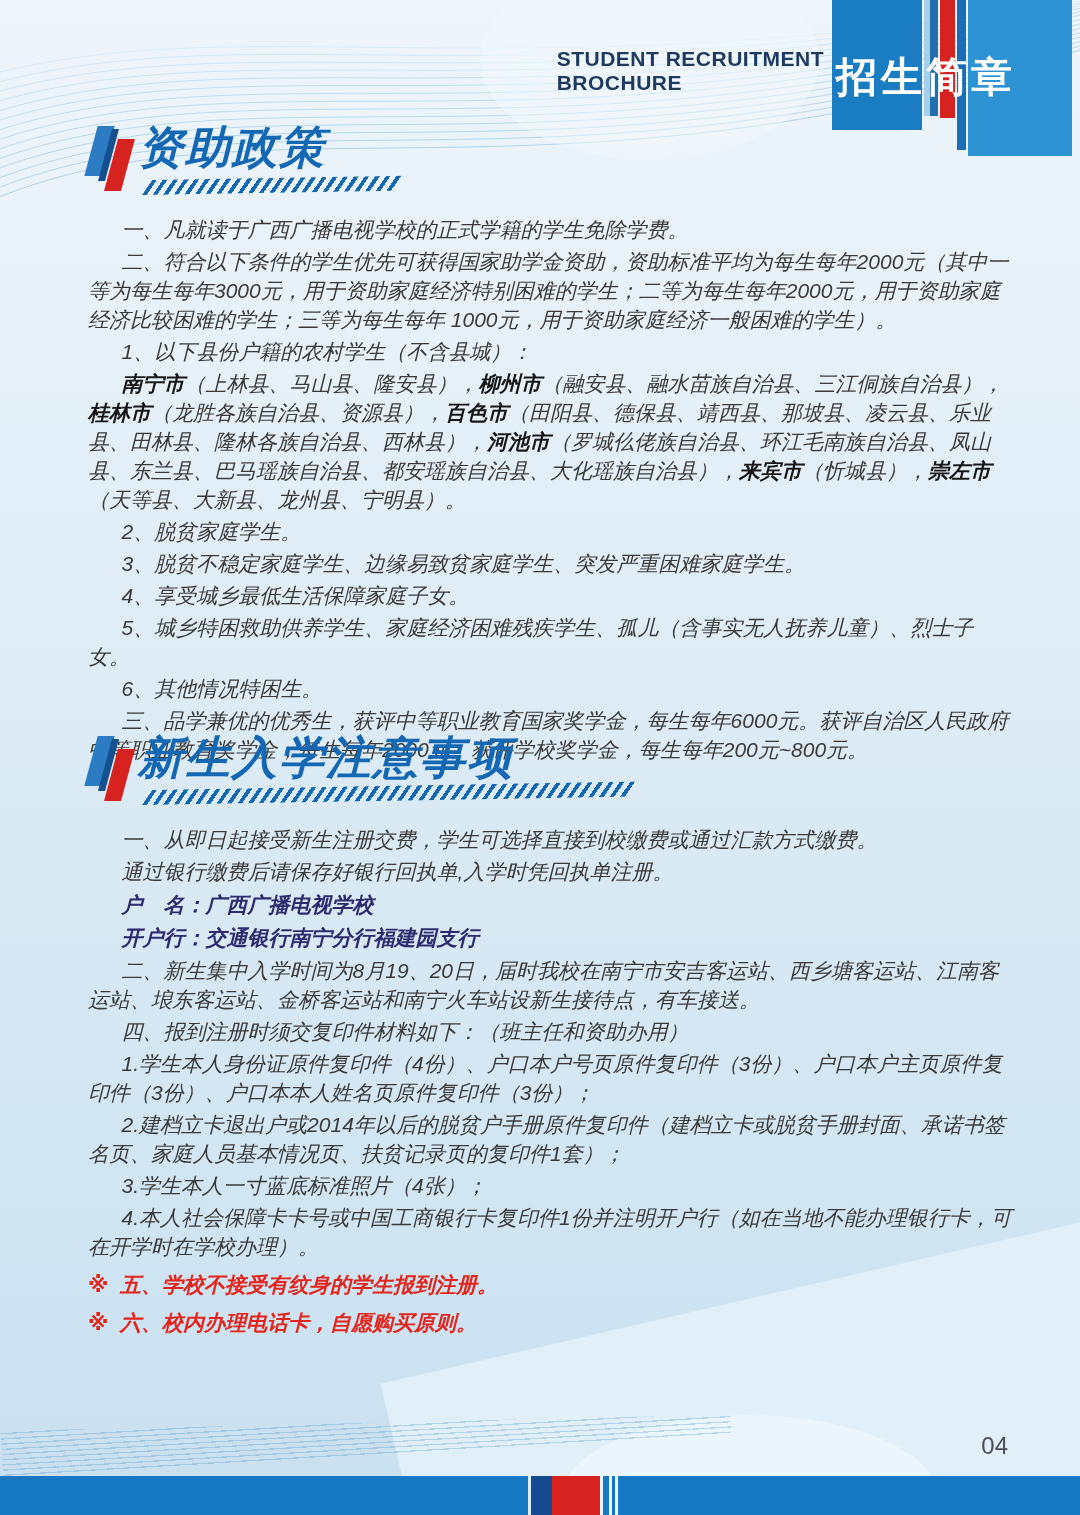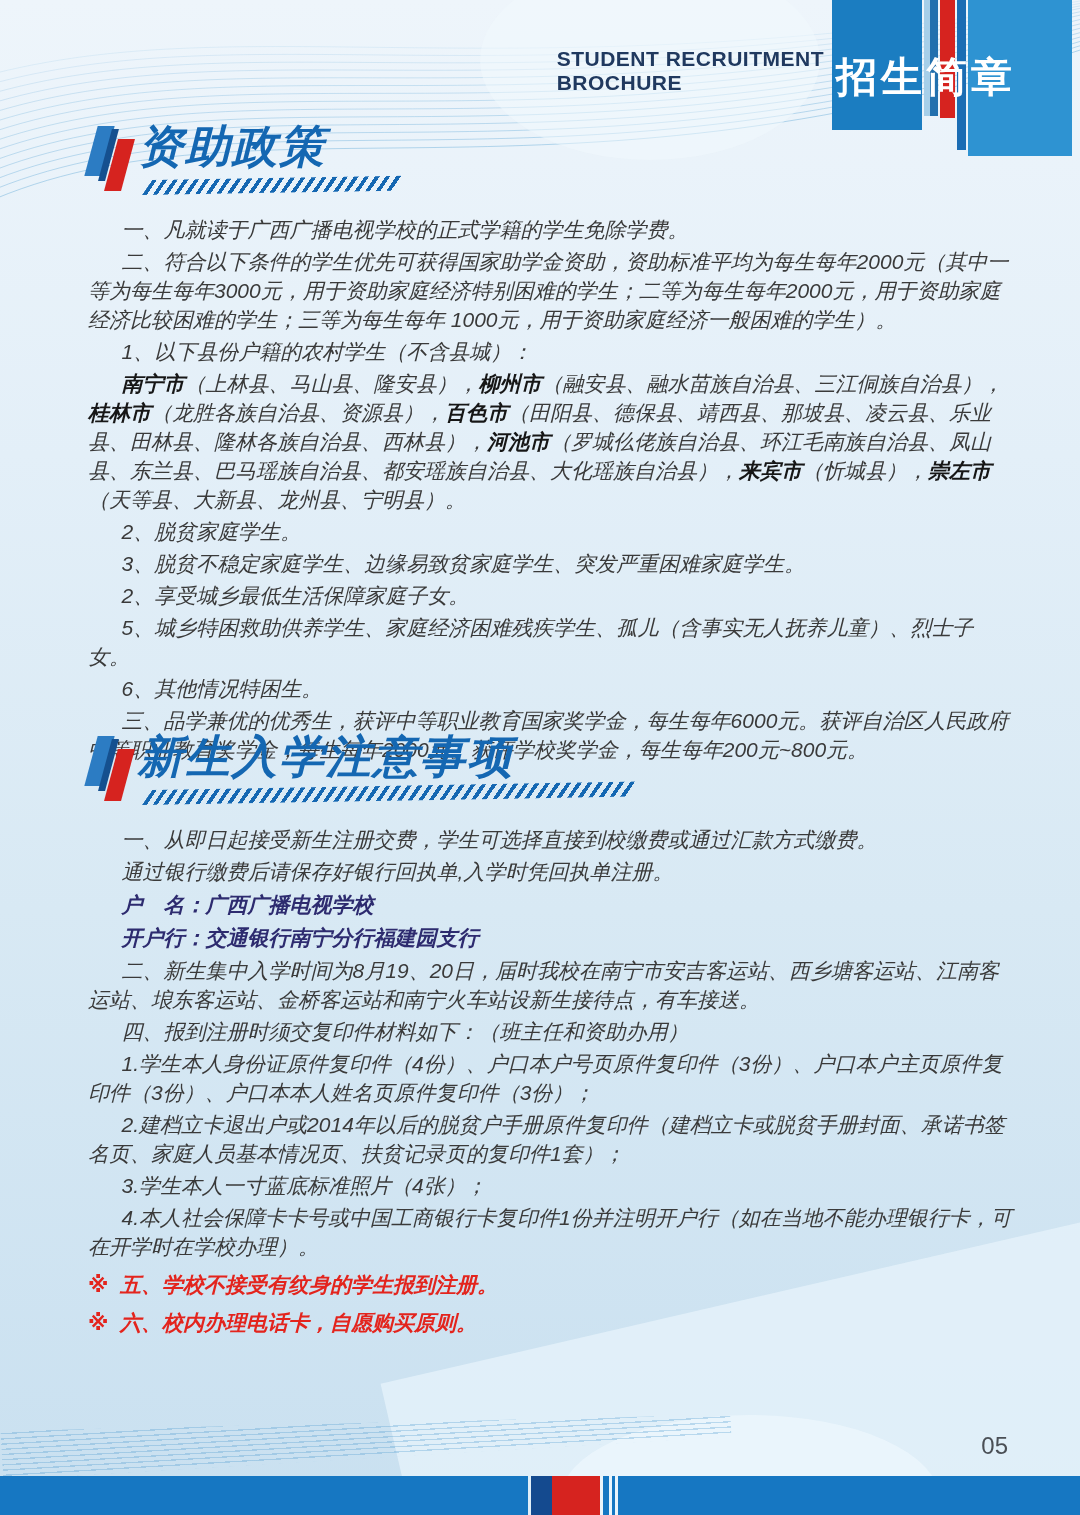--- a/index.html
+++ b/index.html
@@ -29,21 +29,21 @@
   .hd-b{left:930px;width:8px;height:116px;background:#2270ae;}
   .hd-red{left:940px;width:15px;height:118px;background:#d6231f;}
   .hd-c{left:957px;width:9px;height:150px;background:#1b6db4;}
   .hd-d{left:968px;width:104px;height:156px;background:#2e93d2;}
   .header-cn{position:absolute;left:836px;top:50px;width:182px;text-align:left;
     color:#ffffff;font-weight:bold;font-size:41px;letter-spacing:4px;z-index:3;}
   
   .section{position:absolute;left:88px;width:924px;z-index:2;}
   #sec1{top:124px;}
   #sec2{top:734px;}
-  .sec-head{position:relative;margin-bottom:20px;font-family:Liberation Serif, serif;}
+  .sec-head{position:relative;margin-bottom:20px;}
   .marker-shape{position:absolute;left:0;top:2px;width:48px;height:70px;}
   .mk{position:absolute;transform:skewX(-15deg);}
   .mk.b{left:3px;top:0;width:17px;height:50px;background:#2c7cc3;}
   .mk.n{left:17px;top:3px;width:7px;height:52px;background:#15508f;}
   .mk.r{left:23px;top:13px;width:17px;height:52px;background:#d6231f;}
   .sec-title{margin:0 0 0 50px;font-size:45px;font-weight:900;font-style:italic;
     color:#1467b2;letter-spacing:2px;line-height:1.05;}
   .hatch{margin-left:54px;margin-top:9px;height:15px;
     transform:skewX(-35deg) rotate(-1deg);transform-origin:left bottom;
     background:repeating-linear-gradient(90deg,#1467b2 0 4.5px,transparent 4.5px 10.5px);}
@@ -116,21 +116,21 @@
       <h1 class="sec-title">资助政策</h1>
       <div class="hatch hatch1"></div>
     </div>
     <div class="sec-body">
         <p class="para normal"><span>一、凡就读于广西广播电视学校的正式学籍的学生免除学费。</span></p>
         <p class="para normal"><span>二、符合以下条件的学生优先可获得国家助学金资助，资助标准平均为每生每年2000元（其中一等为每生每年3000元，用于资助家庭经济特别困难的学生；二等为每生每年2000元，用于资助家庭经济比较困难的学生；三等为每生每年 1000元，用于资助家庭经济一般困难的学生）。</span></p>
         <p class="para normal"><span>1、以下县份户籍的农村学生（不含县城）：</span></p>
         <p class="para rich"><b>南宁市</b><span>（上林县、马山县、隆安县），</span><b>柳州市</b><span>（融安县、融水苗族自治县、三江侗族自治县），</span><b>桂林市</b><span>（龙胜各族自治县、资源县），</span><b>百色市</b><span>（田阳县、德保县、靖西县、那坡县、凌云县、乐业县、田林县、隆林各族自治县、西林县），</span><b>河池市</b><span>（罗城仫佬族自治县、环江毛南族自治县、凤山县、东兰县、巴马瑶族自治县、都安瑶族自治县、大化瑶族自治县），</span><b>来宾市</b><span>（忻城县），</span><b>崇左市</b><span>（天等县、大新县、龙州县、宁明县）。</span></p>
         <p class="para normal"><span>2、脱贫家庭学生。</span></p>
         <p class="para normal"><span>3、脱贫不稳定家庭学生、边缘易致贫家庭学生、突发严重困难家庭学生。</span></p>
-        <p class="para normal"><span>2、享受城乡最低生活保障家庭子女。</span></p>
+        <p class="para normal"><span>4、享受城乡最低生活保障家庭子女。</span></p>
         <p class="para normal"><span>5、城乡特困救助供养学生、家庭经济困难残疾学生、孤儿（含事实无人抚养儿童）、烈士子女。</span></p>
         <p class="para normal"><span>6、其他情况特困生。</span></p>
         <p class="para normal"><span>三、品学兼优的优秀生，获评中等职业教育国家奖学金，每生每年6000元。获评自治区人民政府中等职业教育奖学金，每生每年2000元。获评学校奖学金，每生每年200元~800元。</span></p>
       </div>
   </div>
 
   <div class="section" id="sec2">
     <div class="sec-head">
       <div class="marker-shape">
         <div class="mk b"></div>
@@ -149,21 +149,21 @@
         <p class="para normal"><span>四、报到注册时须交复印件材料如下：（班主任和资助办用）</span></p>
         <p class="para normal"><span>1.学生本人身份证原件复印件（4份）、户口本户号页原件复印件（3份）、户口本户主页原件复印件（3份）、户口本本人姓名页原件复印件（3份）；</span></p>
         <p class="para normal"><span>2.建档立卡退出户或2014年以后的脱贫户手册原件复印件（建档立卡或脱贫手册封面、承诺书签名页、家庭人员基本情况页、扶贫记录页的复印件1套）；</span></p>
         <p class="para normal"><span>3.学生本人一寸蓝底标准照片（4张）；</span></p>
         <p class="para normal"><span>4.本人社会保障卡卡号或中国工商银行卡复印件1份并注明开户行（如在当地不能办理银行卡，可在开学时在学校办理）。</span></p>
         <p class="para red"><span class="marker">※</span><span>五、学校不接受有纹身的学生报到注册。</span></p>
         <p class="para red"><span class="marker">※</span><span>六、校内办理电话卡，自愿购买原则。</span></p>
       </div>
   </div>
 
-  <div class="page-num">05</div>
+  <div class="page-num">04</div>
   <div class="fbar fb1"></div>
   <div class="fbar fb-navy"></div>
   <div class="fbar fb-red"></div>
   <div class="fbar fb-s1"></div>
   <div class="fbar fb-s2"></div>
   <div class="fbar fb2"></div>
 
 </div>
 
 </body></html>

